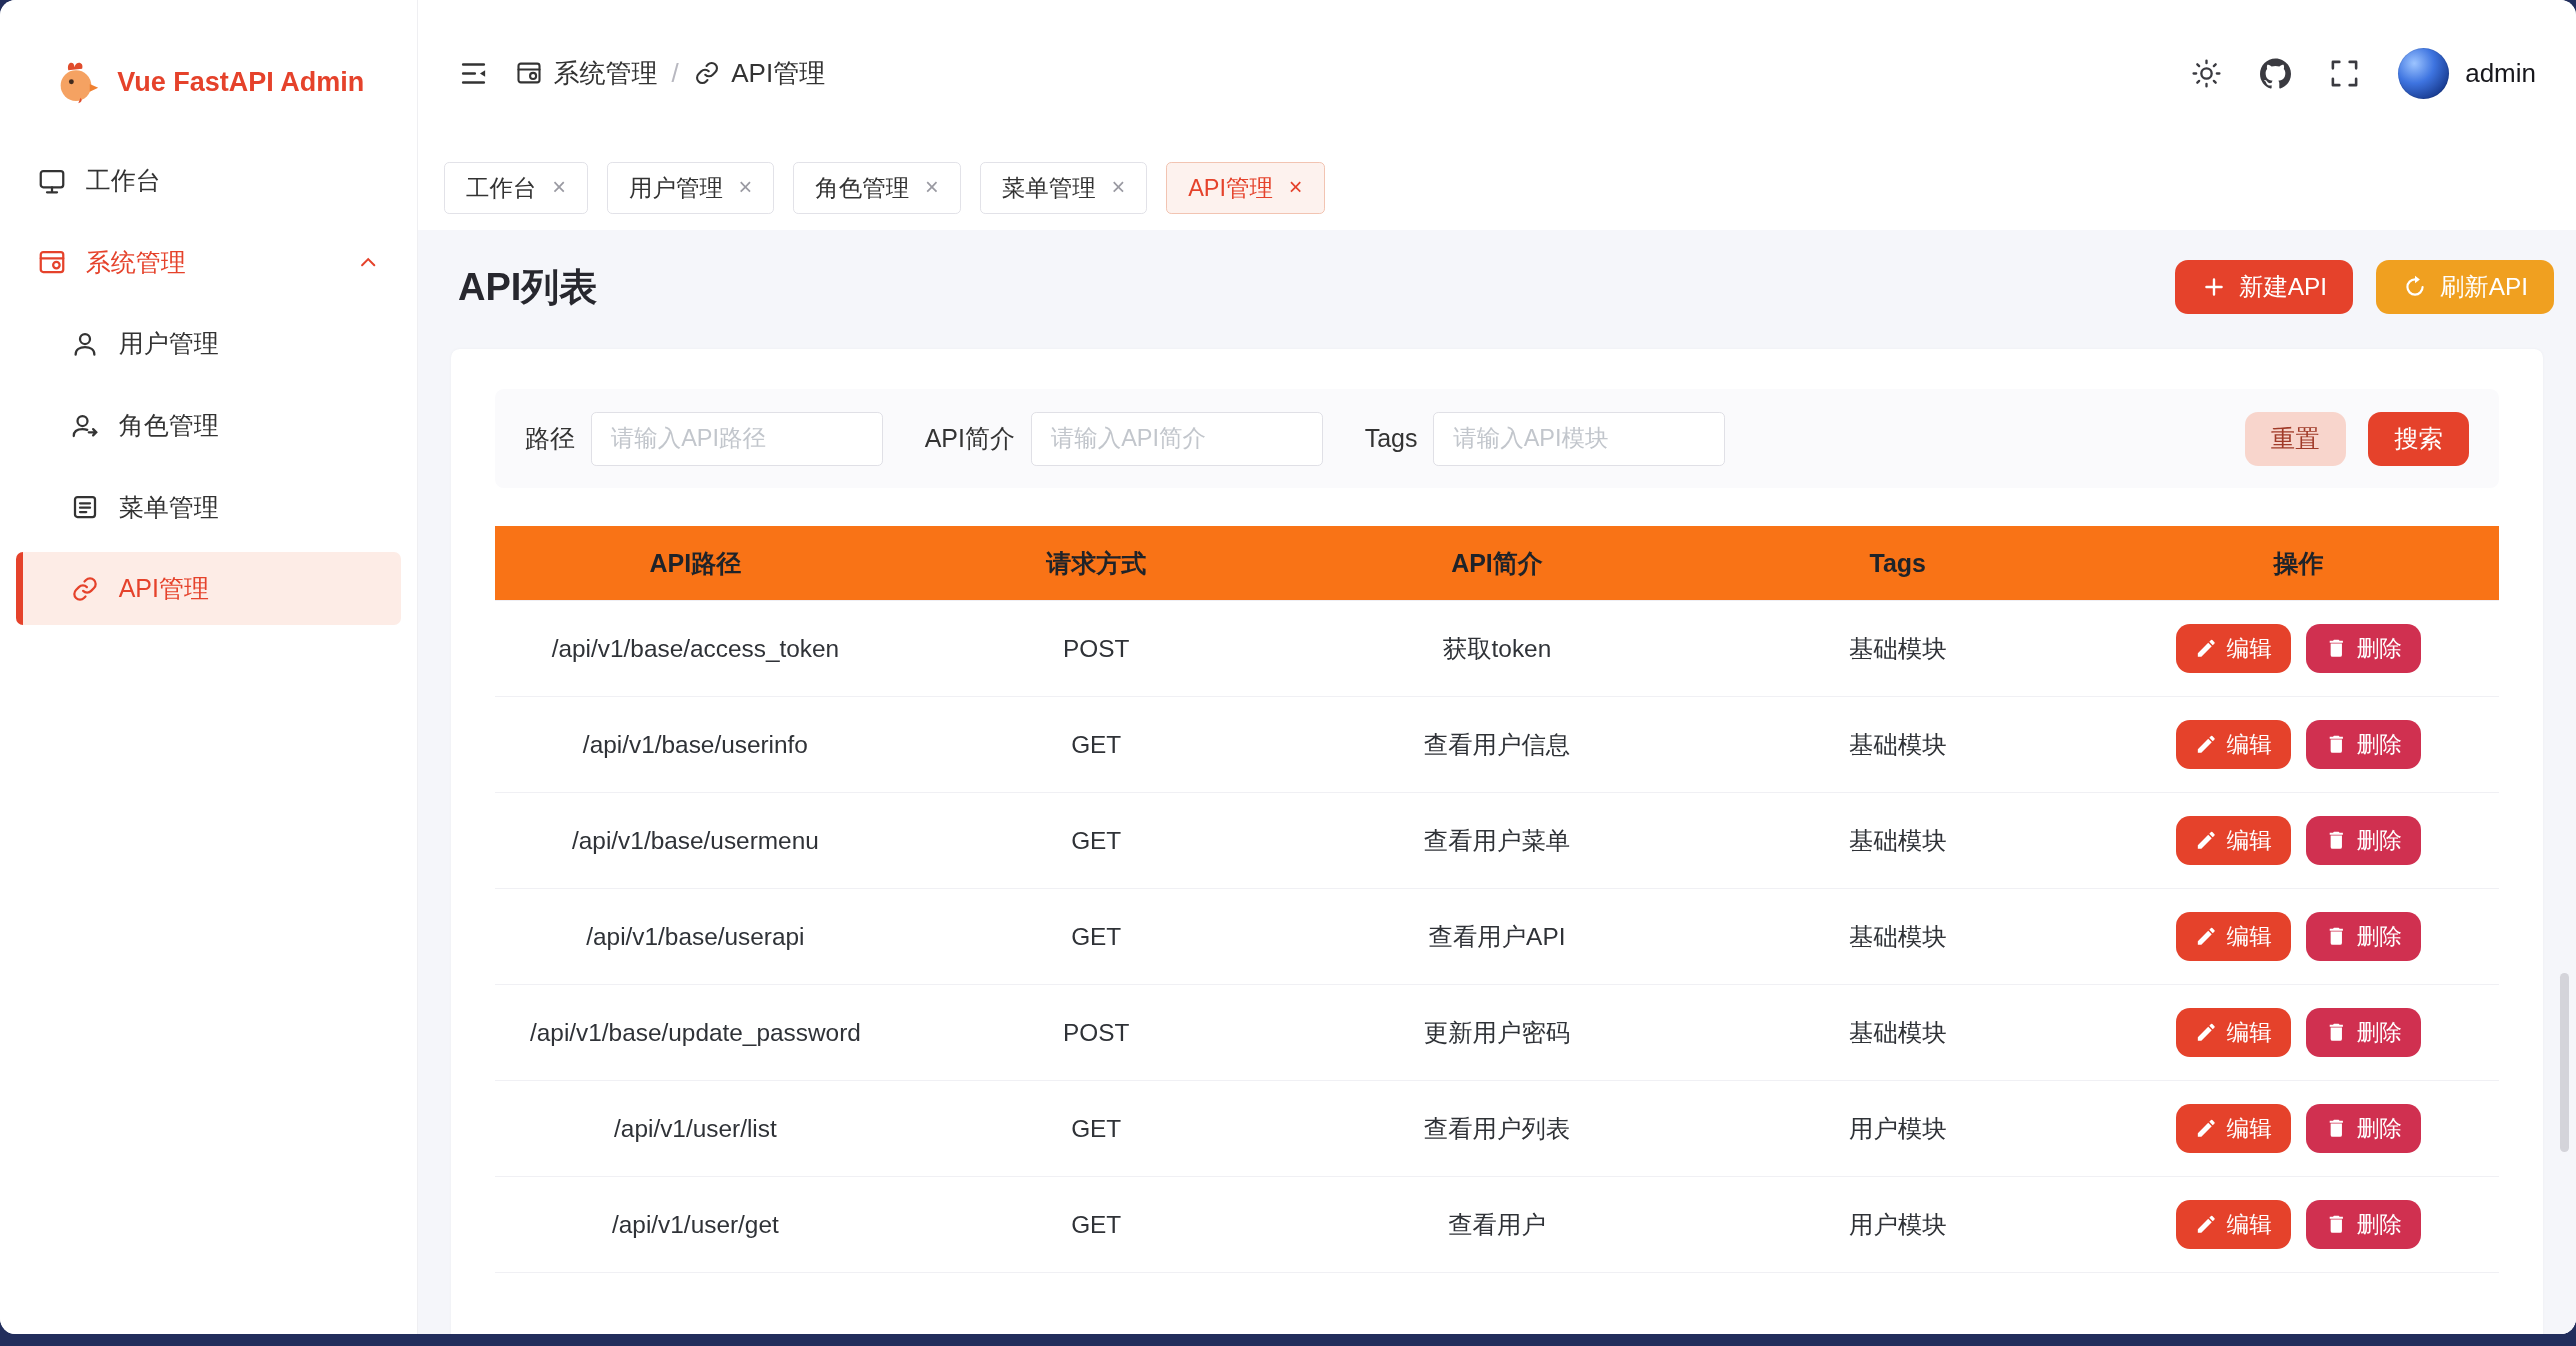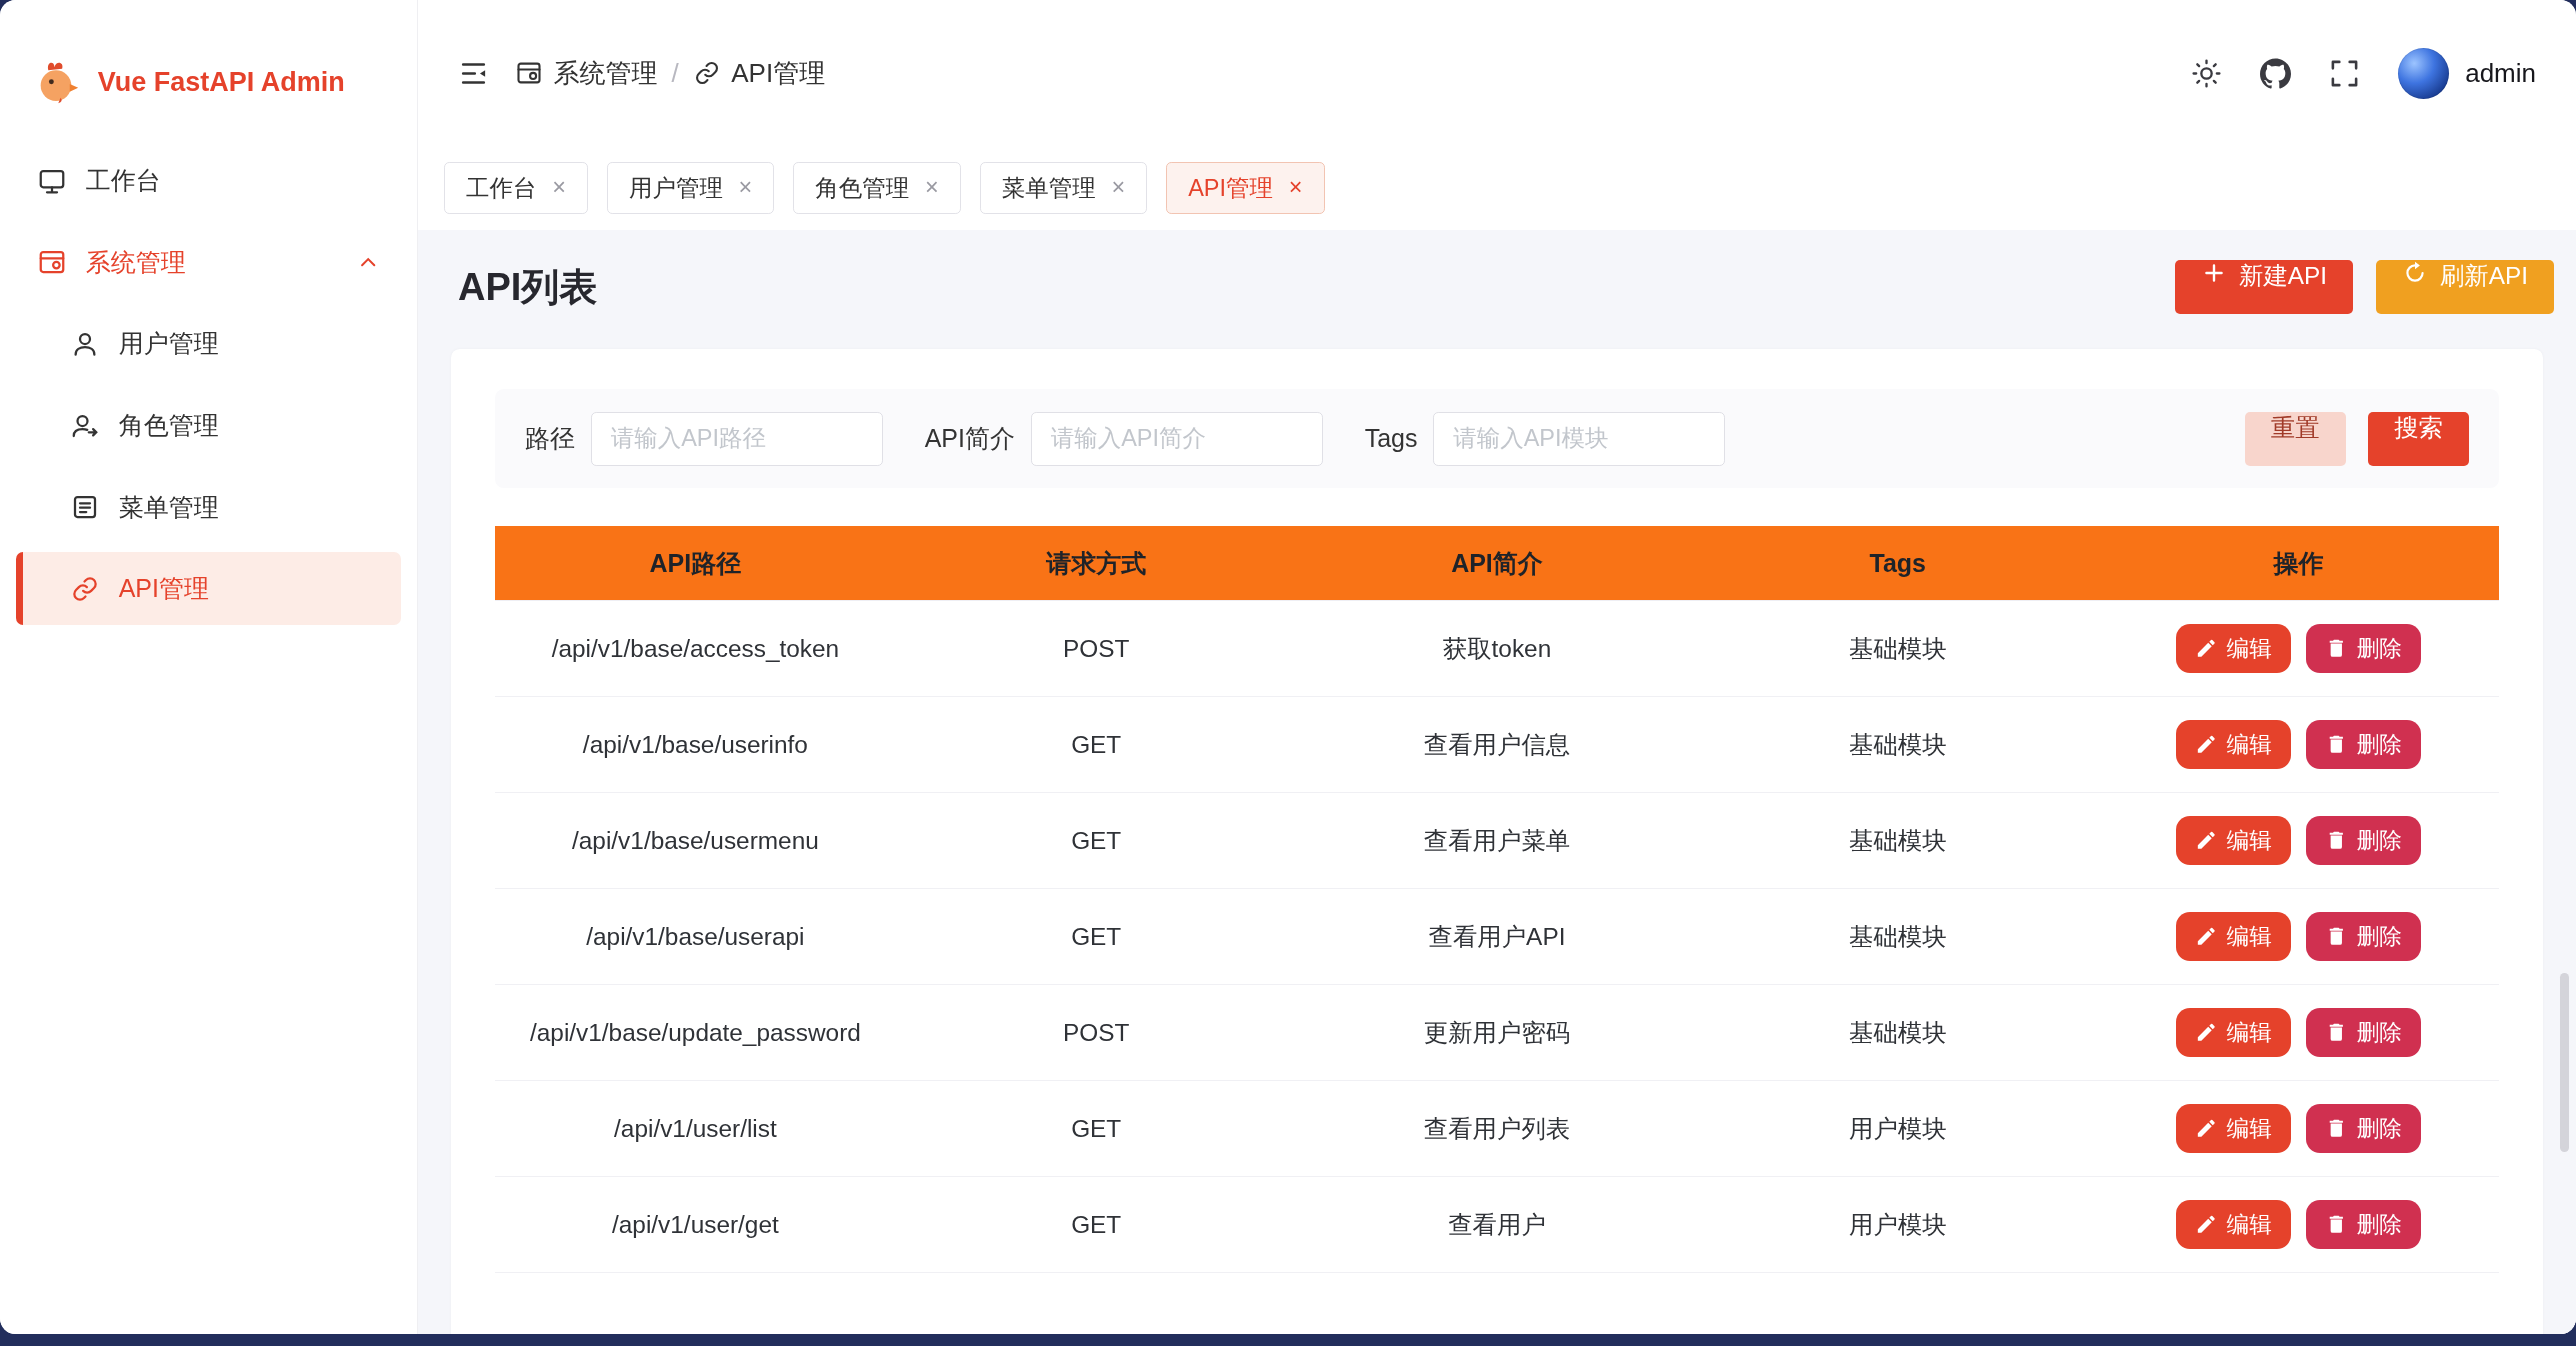--- a/index.html
+++ b/index.html
@@ -10,21 +10,21 @@
     position: relative;
     overflow: hidden;
   }
   .window {
     position: absolute; left: 0; top: 0; right: 0; bottom: 12.2px;
     background: #fff; border-radius: 15.7px; overflow: hidden;
     display: flex;
   }
   
   .sidebar { width: 418px; flex: none; border-right: 0.9px solid #efeff2; background: #fff; }
-  .logo-row { height: 144px; display: flex; align-items: center; gap: 15.7px; padding: 21px 33px 0 33px; cursor: pointer; }
+  .logo-row { height: 144px; display: flex; align-items: center; gap: 15.7px; padding: 21px 33px 0 33px; cursor: pointer; justify-content: center; }
   .logo-row svg { width: 49px; height: 49px; flex: none; }
   .logo-title { font-size: 27px; font-weight: 700; color: var(--primary, #e5422b); white-space: nowrap; }
   .menu { padding: 0 15.7px; }
   .menu-item {
     height: 73px; border-radius: 7px; display: flex; align-items: center; gap: 19px;
     padding: 0 21px; font-size: 25px; color: #333; margin-bottom: 8.7px; cursor: pointer; white-space: nowrap;
   }
   .menu-item svg { width: 30px; height: 30px; flex: none; }
   .menu-item .chev { margin-left: auto; width: 24.4px; height: 24.4px; }
   .menu-item.primary { color: var(--primary, #e5422b); }
@@ -62,22 +62,22 @@
   }
   .tag .x { color: #9a9aa2; font-size: 23.5px; line-height: 1; cursor: pointer; }
   .tag.active { border-color: #f2c4b2; background: var(--tag-active-bg, #fdf2ee); color: var(--primary, #e5422b); }
   .tag.active .x { color: var(--primary, #e5422b); }
   
   .content { flex: 1; background: var(--content-bg, #f5f6fa); position: relative; overflow: hidden; }
   .page-head { display: flex; align-items: center; justify-content: space-between; padding: 30px 22px 35px 40px; }
   .page-title { font-size: 38px; font-weight: 600; color: #27272e; }
   .actions { display: flex; gap: 22.6px; }
   .btn {
-    height: 54px; border: none; border-radius: 5px; font-size: 24.4px; color: #fff;
-    display: inline-flex; align-items: flex-start; gap: 12.2px; padding: 0 26px; cursor: pointer;
+    height: 54px; border: none; border-radius: 13px; font-size: 24.4px; color: #fff;
+    display: inline-flex; align-items: center; gap: 12.2px; padding: 0 26px; cursor: pointer;
     font-family: inherit; white-space: nowrap;
   }
   .btn svg { width: 26px; height: 26px; }
   .btn.create { background: var(--primary, #e5422b); }
   .btn.refresh { background: var(--warning, #f0a020); }
   .card {
     margin: 0 33px; background: #fff; border-radius: 8.7px; padding: 40px 44px;
     height: 1010px; box-shadow: 0 0.9px 3.5px rgba(0,0,0,.04);
   }
   .querybar { background: #fafafc; border-radius: 8.7px; padding: 22.6px 30px; display: flex; align-items: center; }

